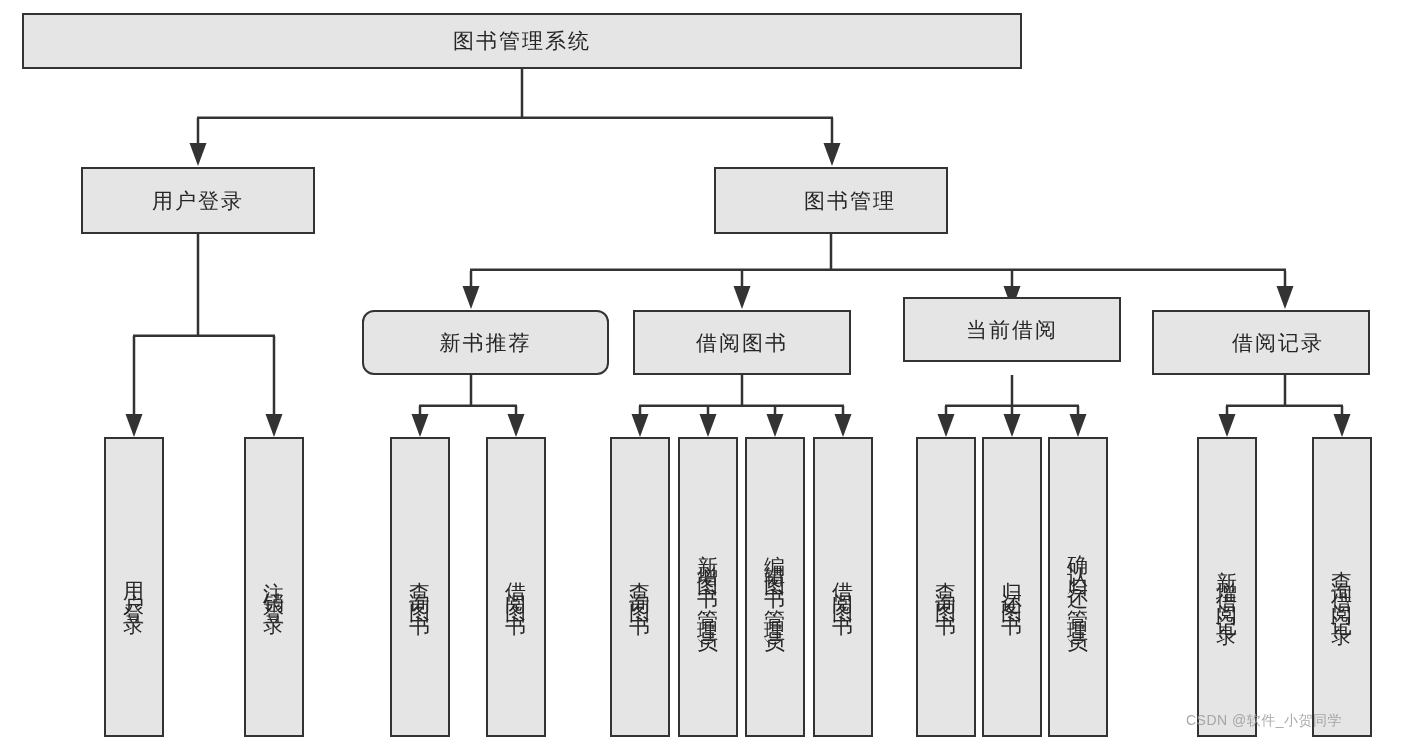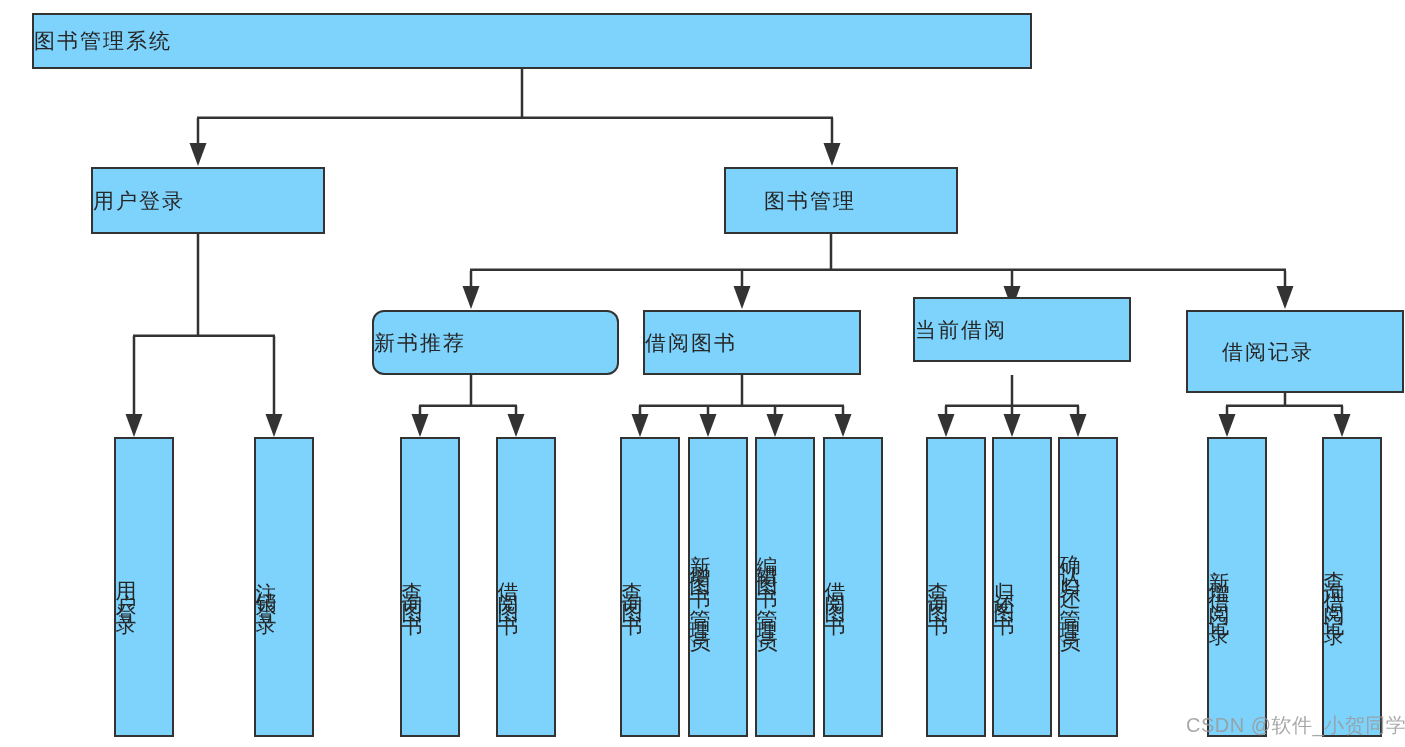--- a/index.html
+++ b/index.html
@@ -16,27 +16,27 @@
   .wires {
     position: absolute;
     left: 0; top: 0;
     width: 1405px; height: 747px;
     z-index: 1;
   }
 
   .box {
     position: absolute;
     box-sizing: border-box;
-    background: #7dd3fc;
+    background: #e5e5e5;
     border: 2.5px solid #333333;
     color: #262626;
     display: flex;
     align-items: center;
+    justify-content: center;
     z-index: 2;
-    margin-left: 10px;
   }
 
   .hlabel {
     font-size: 21px;
     letter-spacing: 2px;
     white-space: nowrap;
   }
 
   .leaf { top: 437px; width: 60px; height: 300px; }
 
@@ -47,21 +47,21 @@
     line-height: 1;
     letter-spacing: 11px;
     white-space: nowrap;
     max-height: 288px;
   }
 
   .watermark {
     position: absolute;
     left: 1186px;
     top: 712px;
-    font-size: 20px;
+    font-size: 14px;
     color: #9b9b9b;
     opacity: 0.85;
     letter-spacing: 0.5px;
     white-space: nowrap;
     z-index: 5;
   }
 </style>
 </head>
 <body>
 
@@ -120,21 +120,21 @@
 
   <div class="box" style="left:362px; top:310px; width:247px; height:65px;border-radius:12px;">
     <span class="hlabel">新书推荐</span>
   </div>
   <div class="box" style="left:633px; top:310px; width:218px; height:65px;">
     <span class="hlabel">借阅图书</span>
   </div>
   <div class="box" style="left:903px; top:297px; width:218px; height:65px;">
     <span class="hlabel">当前借阅</span>
   </div>
-  <div class="box" style="left:1176px; top:310px; width:218px; height:83px;padding-left:34px;">
+  <div class="box" style="left:1152px; top:310px; width:218px; height:65px;padding-left:34px;">
     <span class="hlabel">借阅记录</span>
   </div>
 
   <div class="box leaf" style="left:104px;">
     <span class="vtext">用户登录</span>
   </div>
   <div class="box leaf" style="left:244px;">
     <span class="vtext">注销登录</span>
   </div>
 

